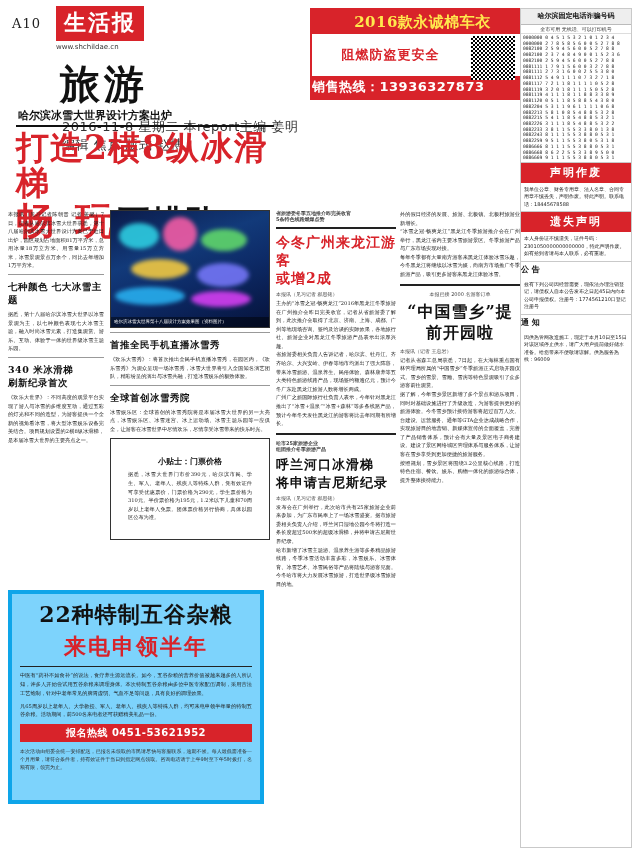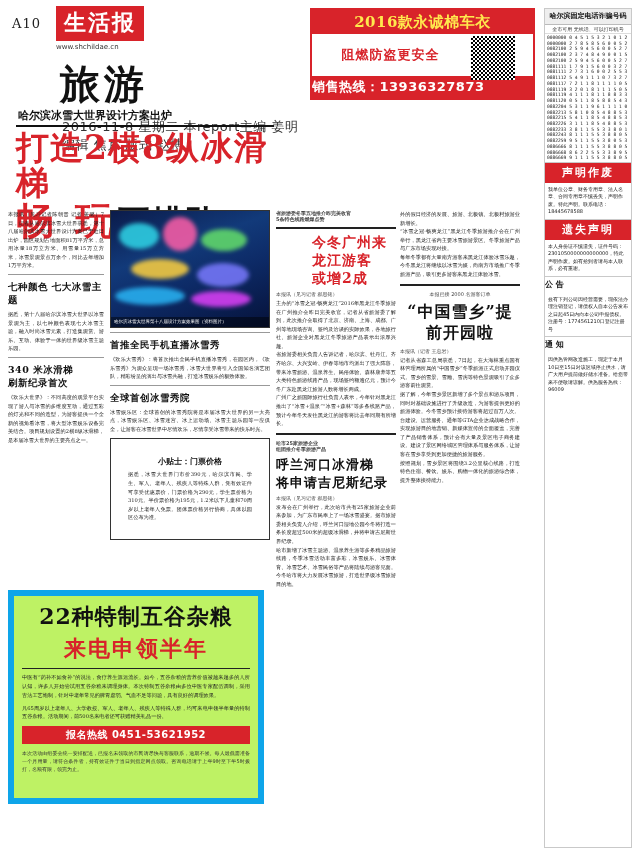--- a/index.html
+++ b/index.html
@@ -62,21 +62,21 @@
     letter-spacing:1px;
   }
   .topad-right { width:64px; font-size:6px; color:#d8232a; padding:2px; line-height:1.4; }
   .topad-phone {
     background:#d8232a; color:#fff; font-weight:bold; font-size:13px;
     text-align:left; line-height:22px; height:22px; letter-spacing:0.5px;
   }
 
   
   .rail {
-    position:absolute; right:8px; top:8px; width:88px; height:840px;
+    position:absolute; right:8px; top:8px; width:112px; height:840px;
     border:1px solid #c9c9c9; background:#fff; font-size:5px; line-height:1.25;
     overflow:hidden;
   }
   .rail-head {
     background:#eee; border-bottom:1px solid #bbb; text-align:center;
     font-size:7px; font-weight:bold; padding:3px 1px; color:#111;
   }
   .rail-sub { text-align:center; font-size:5px; padding:1px; border-bottom:1px solid #ddd; color:#333;}
   .rail-list { padding:1px 2px; column-count:1; }
   .rail-list div { white-space:nowrap; overflow:hidden; font-family:"DejaVu Sans Mono","Liberation Mono",monospace; font-size:4.6px; color:#222;}
@@ -139,21 +139,21 @@
   
   .ticketbox { border:1px solid #333; padding:17px; margin-top:5px; }
   .ticketbox h4 {
     margin:0 0 3px 0; font-size:8px; text-align:center; font-weight:bold;
     font-family:"DejaVu Serif","Liberation Serif",serif;
   }
 
   
   .bottomad {
     position:absolute; left:8px; top:590px; width:256px; height:214px;
-    border:6px solid #0ea5e9; background:#bef264; overflow:hidden;
+    border:4px solid #0ea5e9; background:#7dd3fc; overflow:hidden;
   }
   .bad-h1 {
     text-align:center; font-weight:bold; font-size:22px; letter-spacing:1px;
     margin:6px 0 0 0; font-family:"DejaVu Serif","Liberation Serif",serif; color:#111;
   }
   .bad-h2 {
     text-align:center; font-weight:bold; font-size:22px; color:#d8232a;
     letter-spacing:2px; margin:2px 0 4px 0;
     font-family:"DejaVu Serif","Liberation Serif",serif;
   }
@@ -254,21 +254,21 @@
       <div class="ticketbox">
         <h4>小贴士：门票价格</h4>
         <div class="bodytext">据悉，冰雪大世界门市价390元，哈尔滨市民、学生、军人、老年人、残疾人等特殊人群，凭有效证件可享受优惠票价，门票价格为290元，学生票价格为310元。半价票价格为195元，1.2米以下儿童和70周岁以上老年人免票。团体票价格另行协商，具体以园区公布为准。</div>
       </div>
     </div>
 
     <div class="col c3">
       <div class="tiny" style="white-space:pre-line; font-weight:bold;">省旅游委冬季五地推介昨完美收官
 5条特色线路燃爆点赞</div>
       <div class="rule-thick"></div>
-      <div class="redtitle" style="white-space:pre-line; font-size:14px;margin-left:36px;">今冬广州来龙江游客
+      <div class="redtitle" style="white-space:pre-line; font-size:14px;">今冬广州来龙江游客
 或增2成</div>
       <div class="byline">本报讯（见习记者 郝思铭）</div>
       <div class="bodytext">主办的“冰雪之冠·畅爽龙江”2016年黑龙江冬季旅游在广州推介会昨日完美收官，记者从省旅游委了解到，此次推介会取得了北京、济南、上海、成都、广州等地现场咨询、签约及洽谈的实际效果，各地旅行社、旅游企业对黑龙江冬季旅游产品表示出浓厚兴趣。</div>
       <div class="bodytext">省旅游委相关负责人告诉记者，哈尔滨、牡丹江、齐齐哈尔、大兴安岭、伊春等地市均派出了强大阵容，带来冰雪旅游、温泉养生、民俗体验、森林康养等五大类特色旅游线路产品，现场签约额逾亿元，预计今冬广东赴黑龙江旅游人数将增长两成。</div>
       <div class="bodytext">广州广之旅国际旅行社负责人表示，今年针对黑龙江推出了“冰雪+温泉”“冰雪+森林”等多条线路产品，预计今年冬天发往黑龙江的游客将比去年同期有所增长。</div>
       <div class="rule-thick"></div>
       <div class="tiny" style="white-space:pre-line; font-weight:bold;">哈市25家旅游企业
 组团推介冬季旅游产品</div>
       <div class="redtitle" style="white-space:pre-line; color:#111; font-size:13px;">呼兰河口冰滑梯
 将申请吉尼斯纪录</div>

